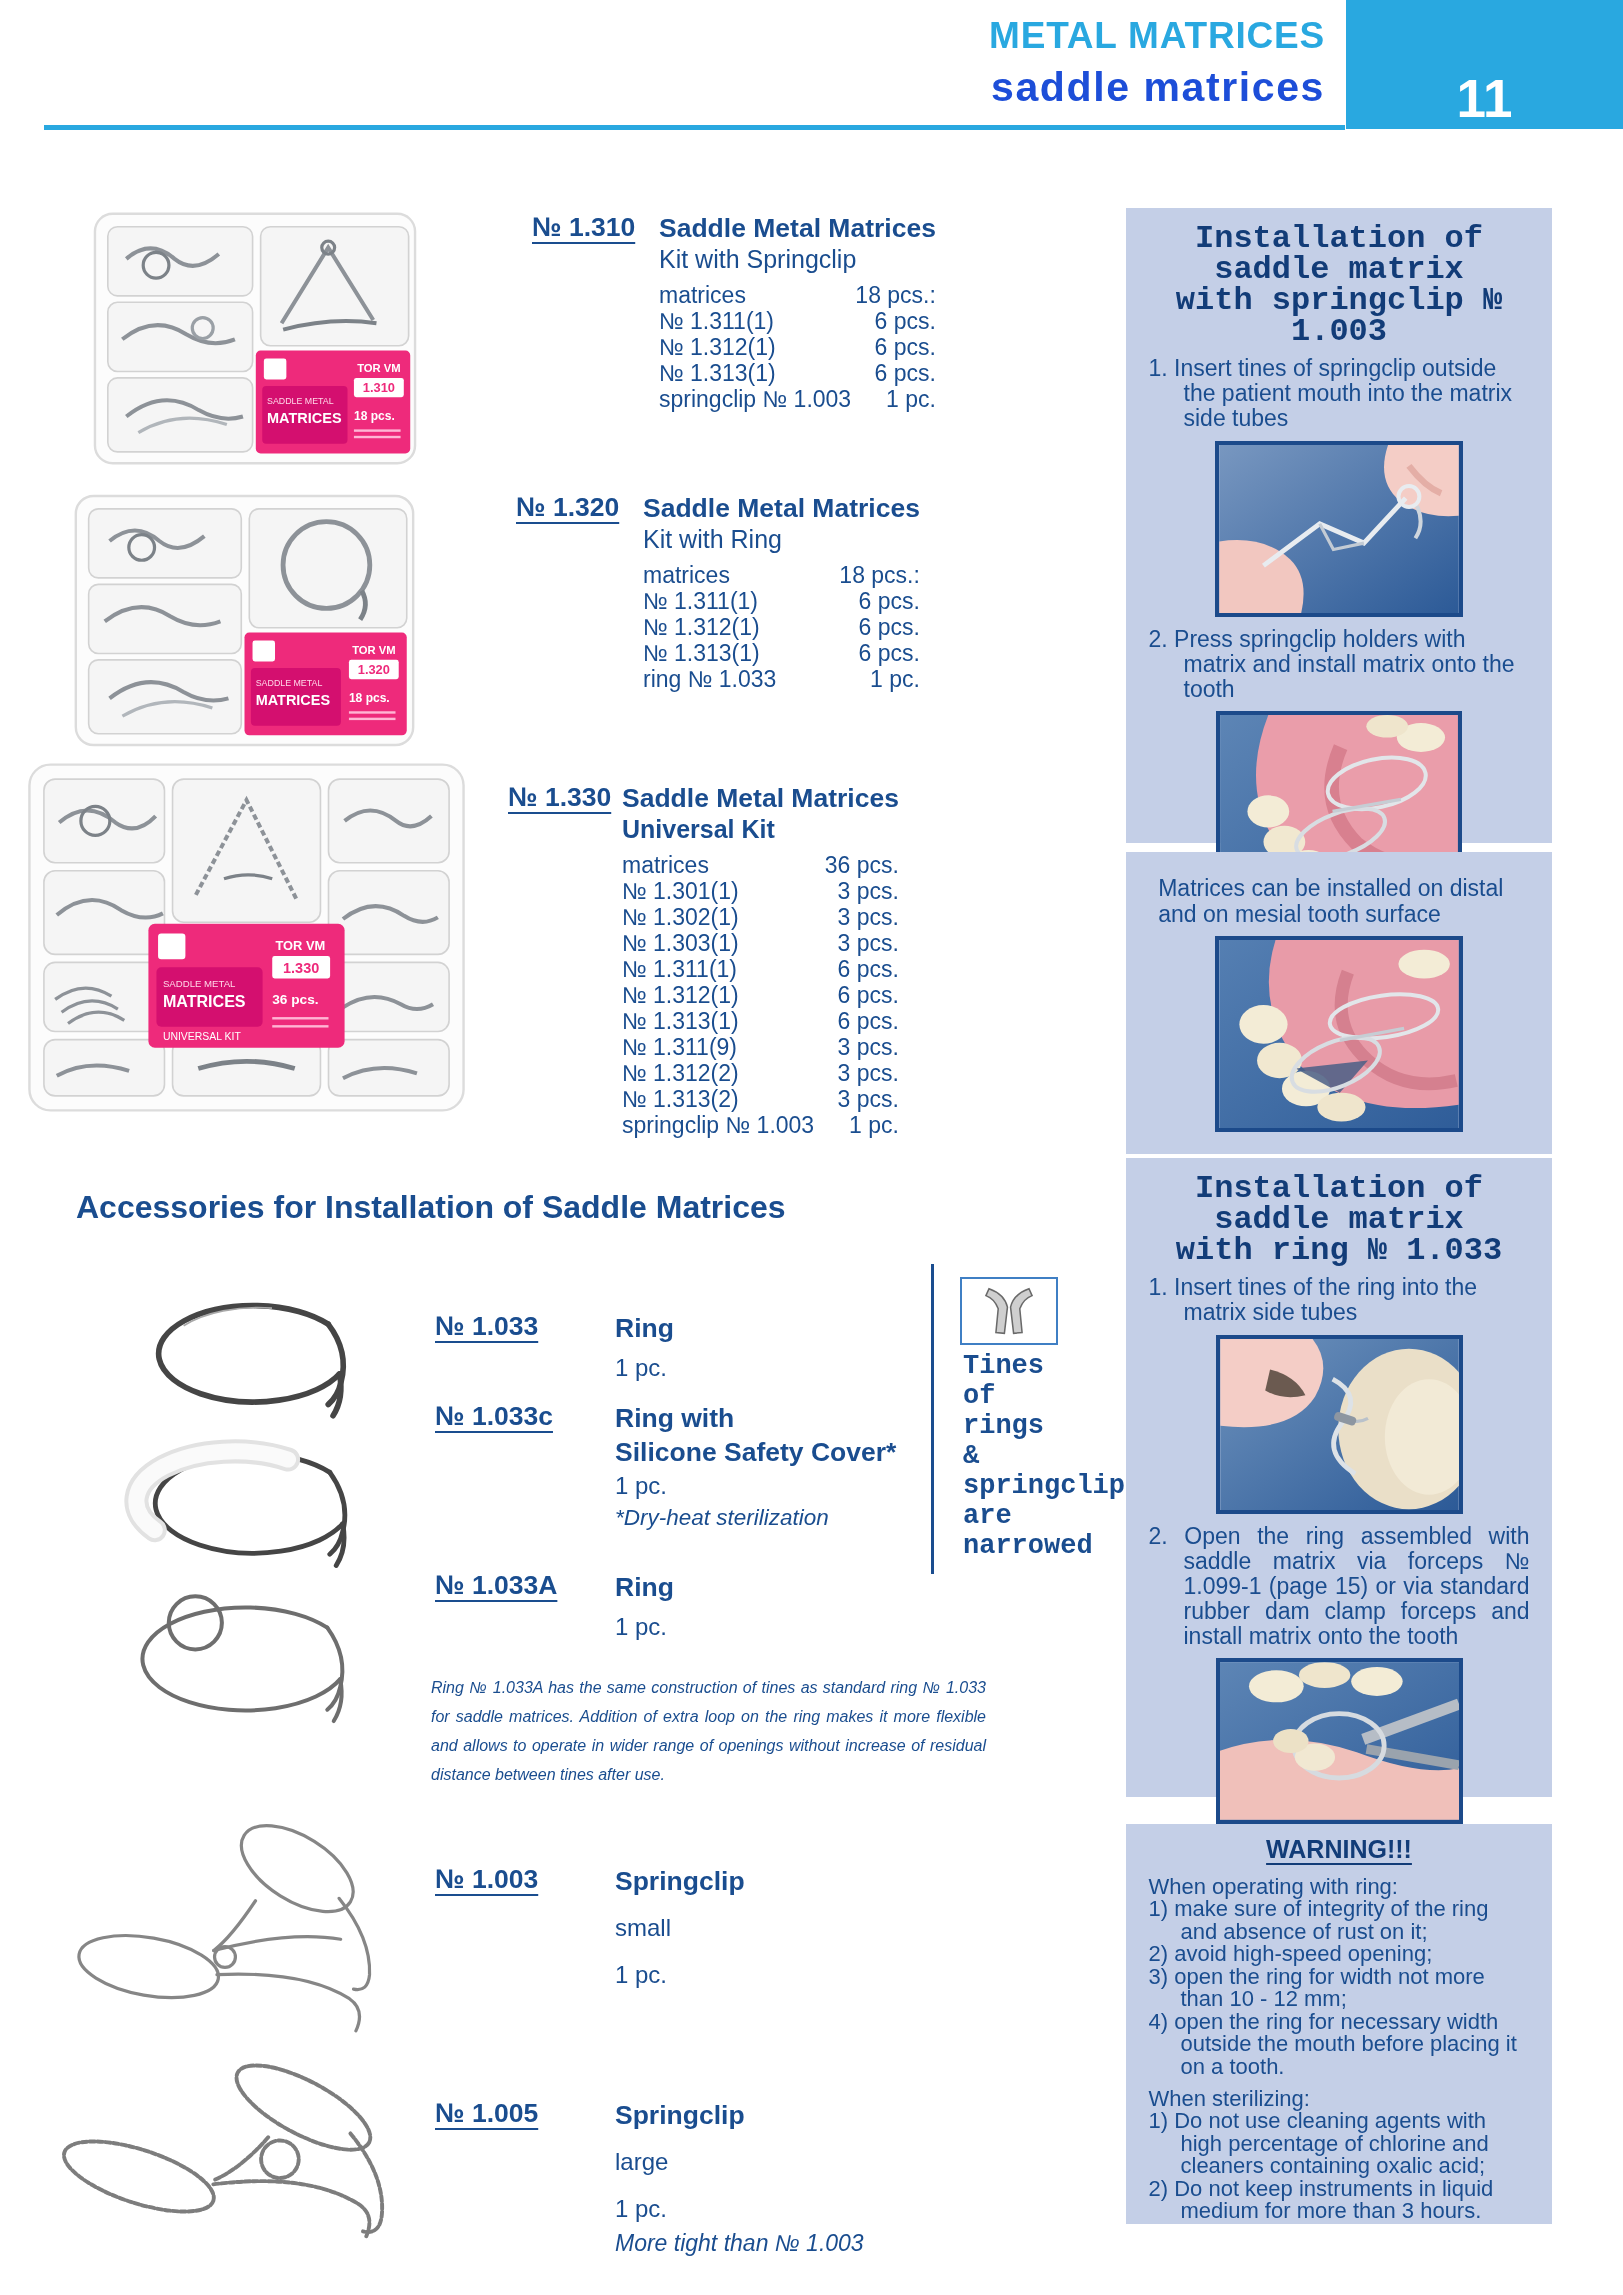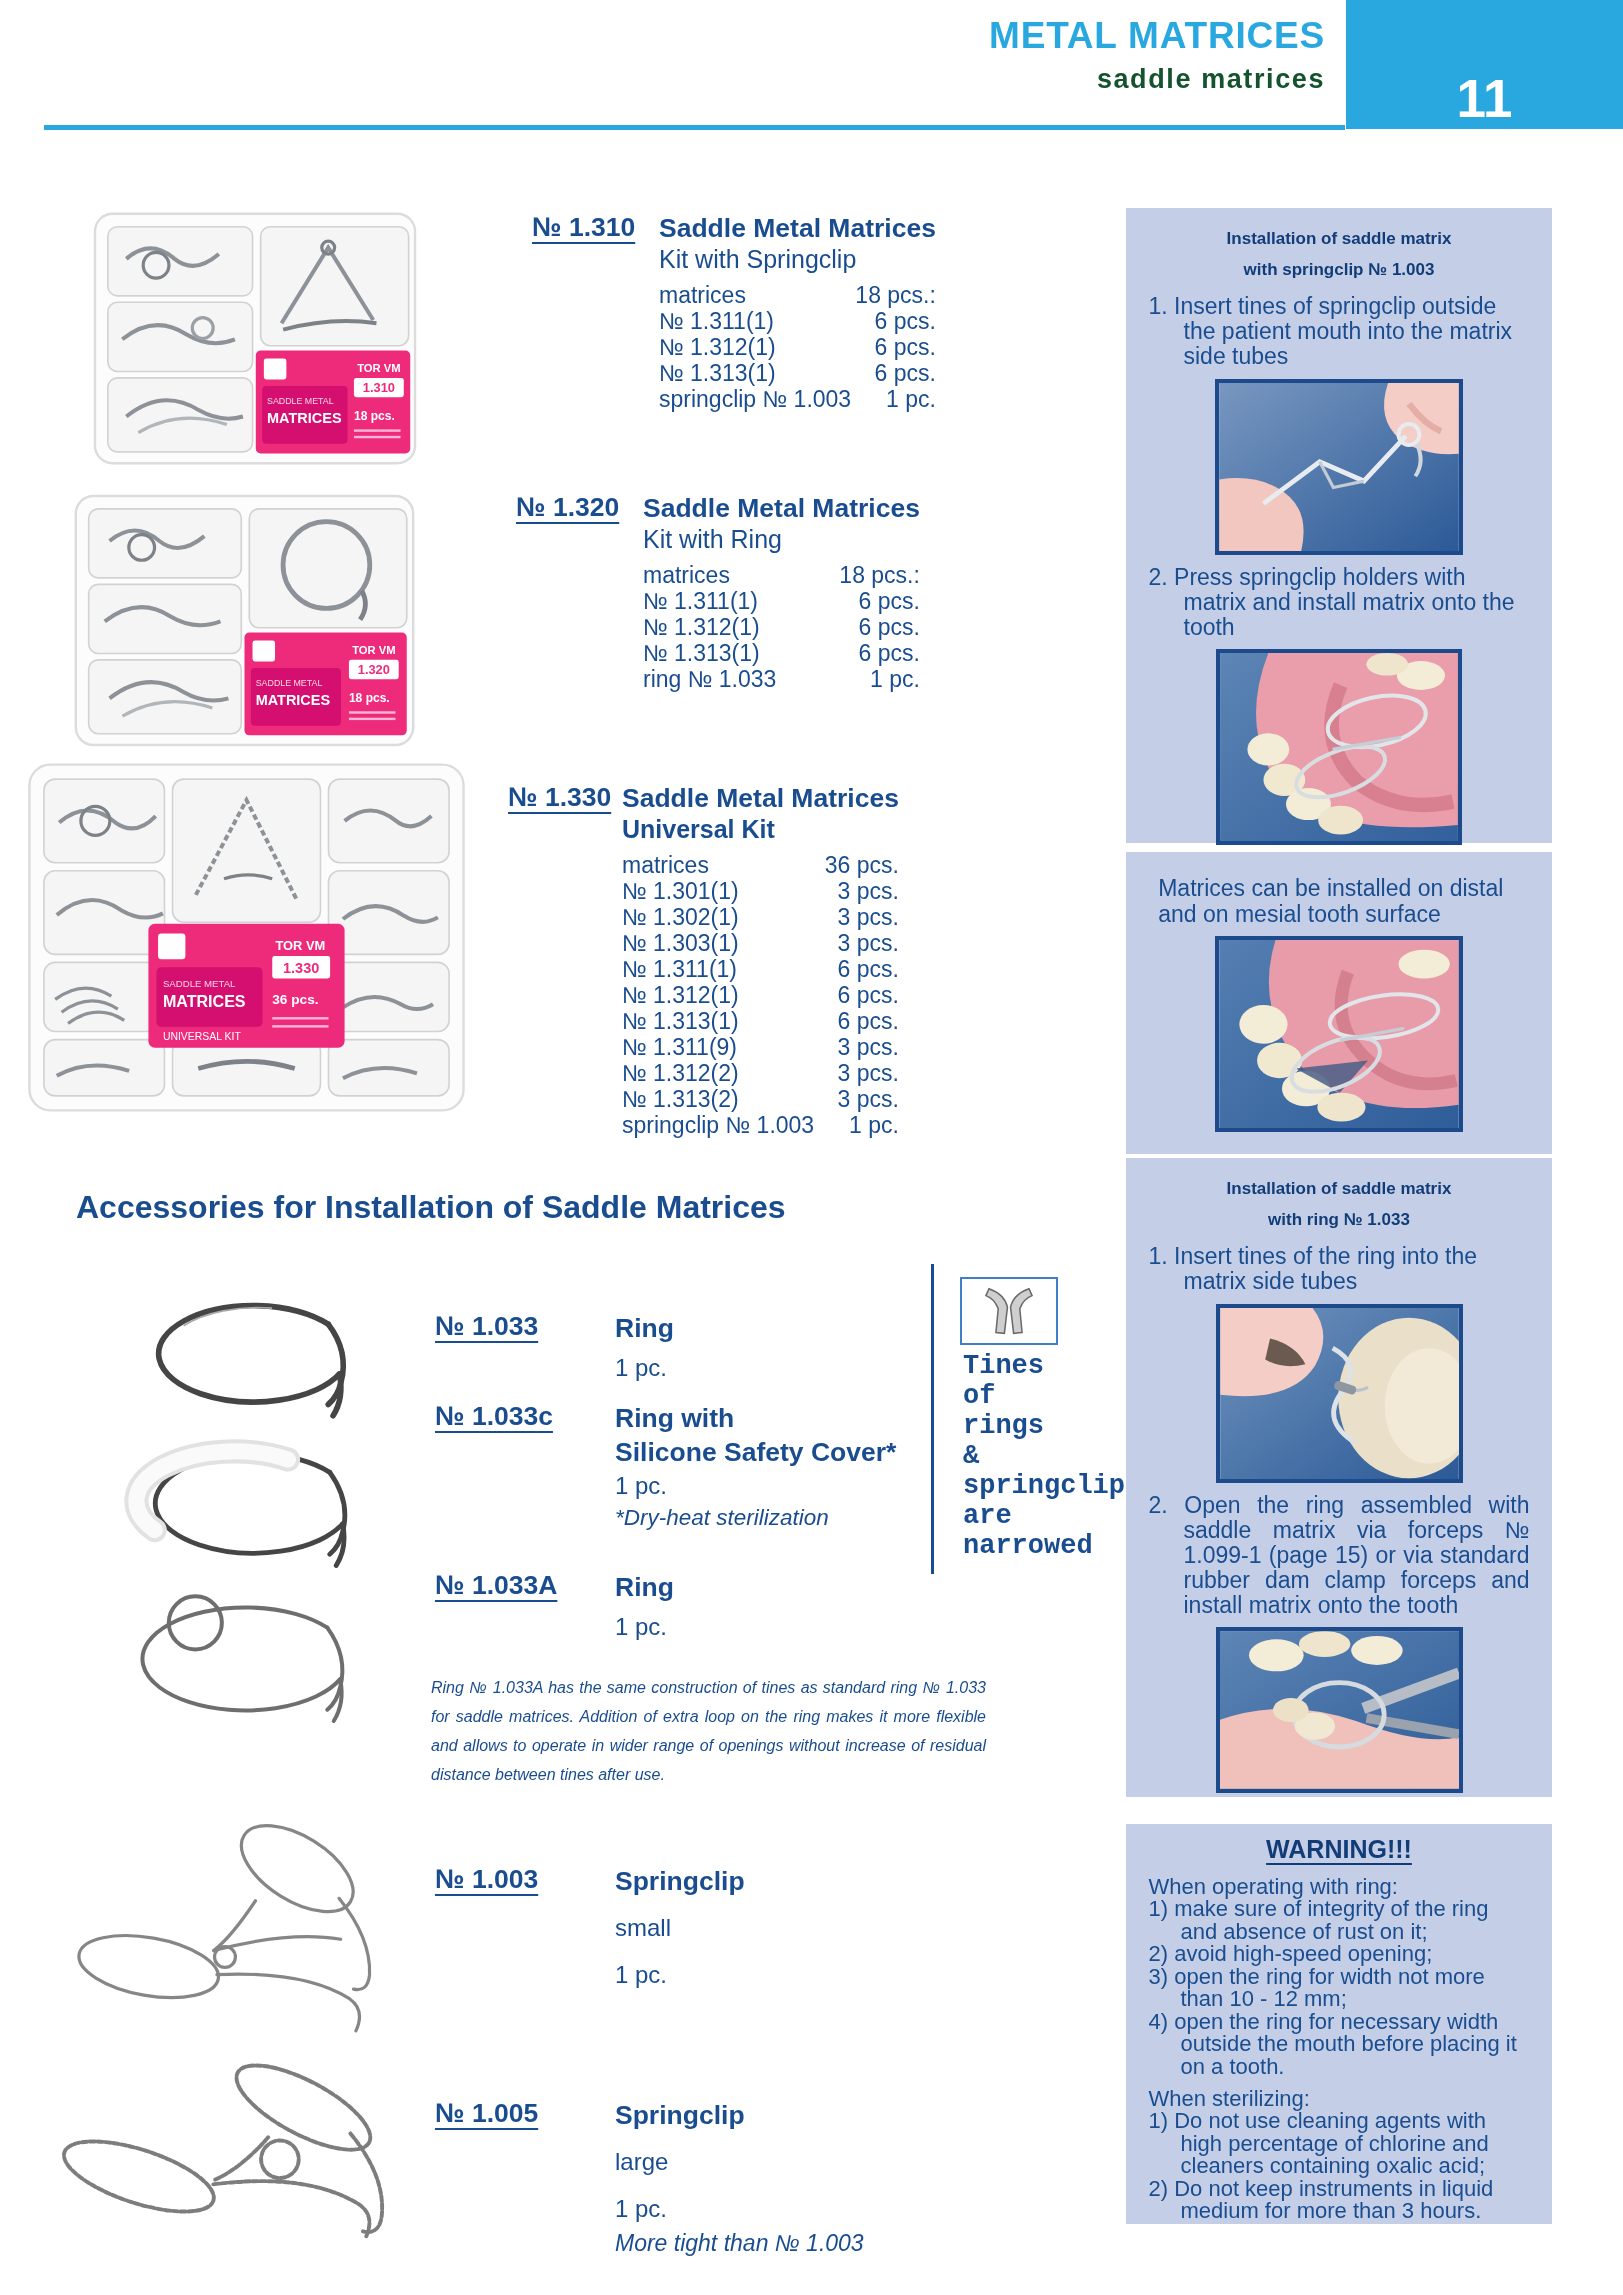--- a/index.html
+++ b/index.html
@@ -2,21 +2,21 @@
 <html style="font-size:13px"><head>
 <meta charset="utf-8">
 <style>
   html,body{margin:0;padding:0;background:#9a9a9a;}
   .page{position:relative;width:1623px;height:2295px;margin:0 auto;background:#ffffff;
         font-family:"Liberation Sans","DejaVu Sans",sans-serif;color:#1a4d8f;overflow:hidden;}
   .abs{position:absolute;}
 
   
   .header-title{left:0;top:14.5px;width:1325px;text-align:right;font-size:37px;font-weight:bold;color:#29a8e0;letter-spacing:0.8px;}
-  .header-subtitle{left:0;top:64px;width:1325px;text-align:right;font-size:27px;font-weight:bold;color:#14532d;letter-spacing:1.6px;}
+  .header-subtitle{left:0;top:64px;width:1325px;text-align:right;font-size:41px;font-weight:bold;color:#1d4ed8;letter-spacing:1.6px;}
   .page-badge{left:1346px;top:0;width:277px;height:129px;background:#29a8e0;display:flex;align-items:flex-end;justify-content:center;
               font-size:53px;font-weight:bold;color:#ffffff;}
   .header-rule{left:44px;top:125px;width:1301px;height:4.8px;background:#29a8e0;}
 
   
   .product{display:grid;grid-template-columns:127px 1fr;}
   .product.p3{grid-template-columns:114px 1fr;}
   .p-code{font-size:26.5px;font-weight:bold;text-decoration:underline;text-decoration-thickness:2.4px;text-underline-offset:5.6px;white-space:nowrap;}
   .p-name{font-size:26.5px;font-weight:bold;line-height:32px;white-space:nowrap;}
   .p-subname{font-size:25px;line-height:31px;margin-bottom:7.2px;}
@@ -35,21 +35,21 @@
   .divider{left:931px;top:1264px;width:3.2px;height:310px;background:#1a4d8f;}
   .tines-box{left:960px;top:1277px;width:98px;height:68px;background:#ffffff;border:2.4px solid #3f7fc4;
              display:flex;align-items:center;justify-content:center;box-sizing:border-box;}
   .tines-words{left:963px;top:1351px;width:169px;}
   .tines-words .line{font-size:27px;font-weight:bold;line-height:30px;font-family:Liberation Mono, monospace;}
   .ring-desc{left:431px;top:1673px;width:555px;font-size:16px;font-style:italic;line-height:29px;text-align:justify;}
   .more-tight{left:615px;top:2230px;font-size:23px;font-style:italic;}
 
   
   .panel{left:1126px;width:426px;background:#c4cfe7;padding:14.5px 22.5px;box-sizing:border-box;}
-  .panel-title{font-size:17px;font-weight:bold;color:#123c78;text-align:center;line-height:31px;}
+  .panel-title{font-size:32px;font-weight:bold;color:#123c78;text-align:center;line-height:31px;font-family:Liberation Mono, monospace;}
   .panel-step{font-size:23px;line-height:25px;padding-left:35px;text-indent:-35px;margin-top:9.7px;}
   .panel-step.just{text-align:justify;}
   .panel-text{font-size:23px;line-height:26px;padding:8px 9.7px 0 9.7px;}
   .photo{border:4px solid #1c4a8a;margin:9.7px auto 0;font-size:0;}
   .photo svg{display:block;}
   .w-title{font-size:25px;font-weight:bold;color:#123c78;text-align:center;text-decoration:underline;
            text-decoration-thickness:2.4px;text-underline-offset:4.8px;margin-bottom:11.3px;}
   .w-intro{font-size:22px;line-height:22.5px;margin-top:9.7px;}
   .w-list .line{font-size:22px;line-height:22.5px;padding-left:32px;text-indent:-32px;}
 </style>

